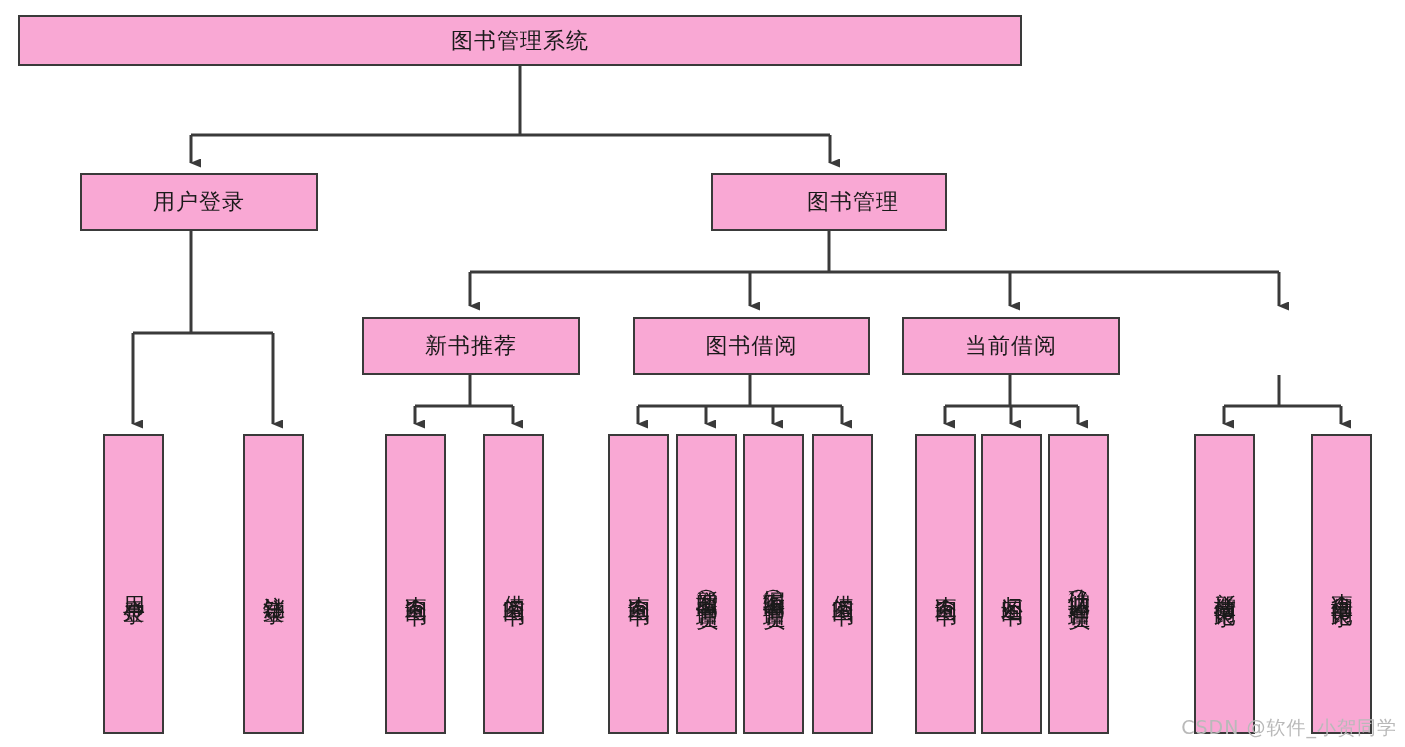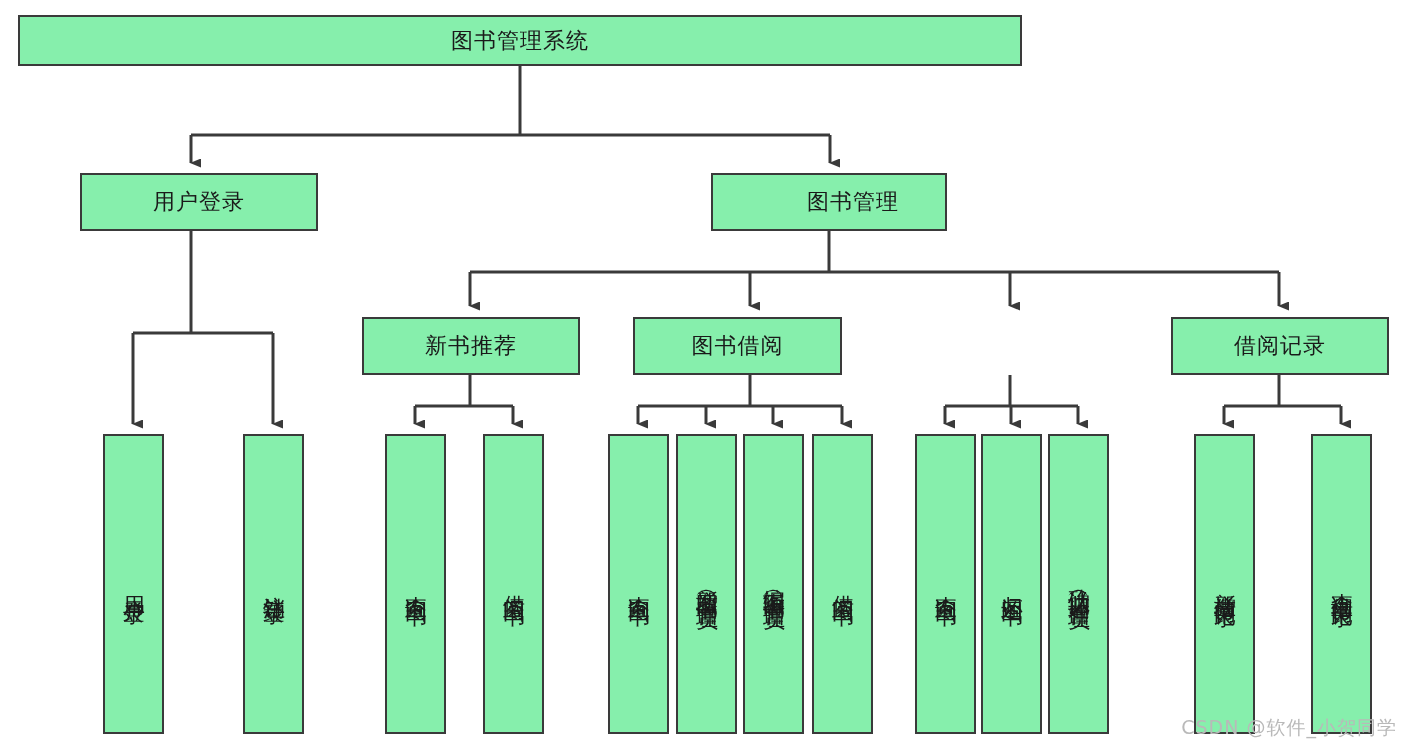--- a/index.html
+++ b/index.html
@@ -19,21 +19,21 @@
     position: absolute;
     left: 0;
     top: 0;
     width: 1405px;
     height: 747px;
   }
   .node {
     position: absolute;
     box-sizing: border-box;
     border: 2px solid #3a3a3a;
-    background: #86efac;
+    background: #f9a8d4;
     display: flex;
     align-items: center;
     justify-content: center;
     color: #1a1a1a;
   }
   .node.horiz {
     font-size: 22px;
     letter-spacing: 1px;
   }
   .node.vert {
@@ -123,25 +123,25 @@
   <div class="node horiz" style="left:80px; top:173px; width:238px; height:58px;">
     <span>用户登录</span>
   </div>
   <div class="node horiz" style="left:711px; top:173px; width:236px; height:58px;padding-left:48px;">
     <span>图书管理</span>
   </div>
 
   <div class="node horiz" style="left:362px; top:317px; width:218px; height:58px;text-align:center;">
     <span>新书推荐</span>
   </div>
-  <div class="node horiz" style="left:633px; top:317px; width:209px; height:58px;">
+  <div class="node horiz" style="left:633px; top:317px; width:237px; height:58px;">
     <span>图书借阅</span>
   </div>
-  <div class="node horiz" style="left:1171px; top:317px; width:218px; height:58px;">
-    <span>借阅记录</span>
+  <div class="node horiz" style="left:902px; top:317px; width:218px; height:58px;">
+    <span>当前借阅</span>
   </div>
 
   <div class="node vert" style="left:103px; top:434px; width:61px; height:300px;">
     <span class="vtext">用户登录</span>
   </div>
   <div class="node vert" style="left:243px; top:434px; width:61px; height:300px;">
     <span class="vtext">注销登录</span>
   </div>
 
   <div class="node vert" style="left:385px; top:434px; width:61px; height:300px;">

